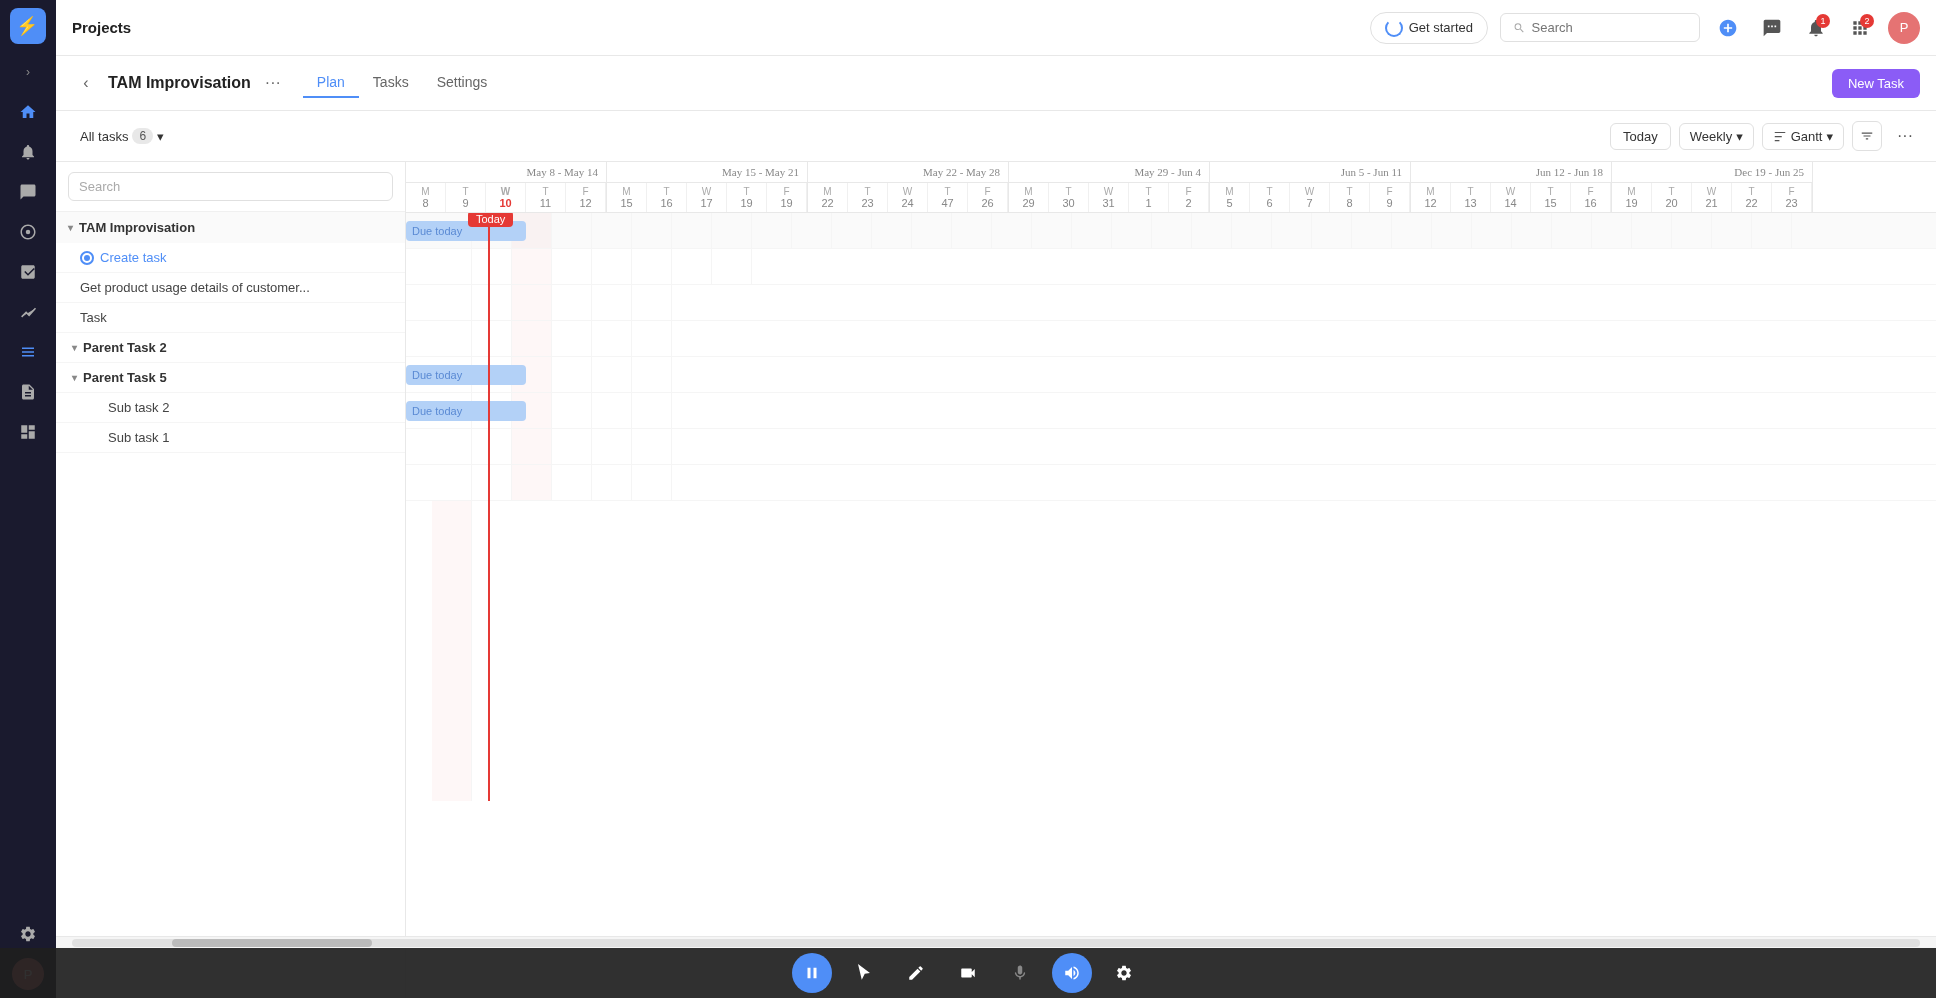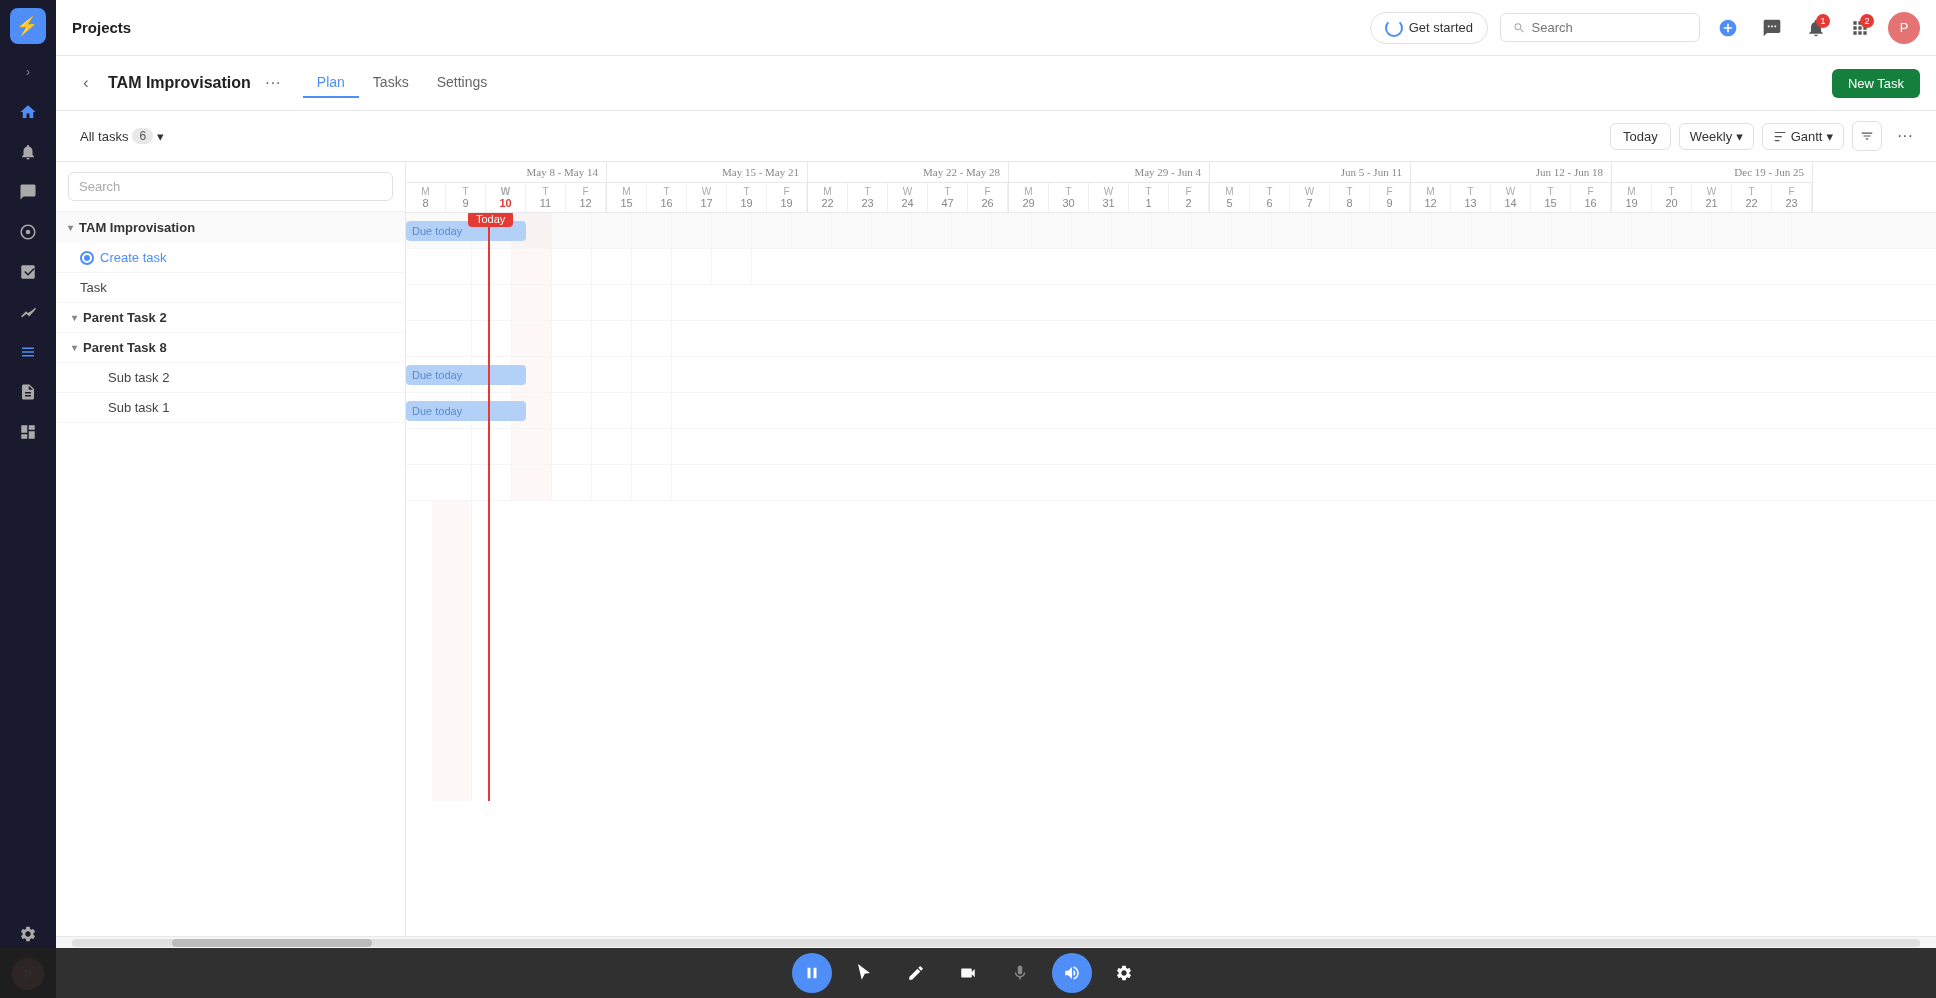--- a/index.html
+++ b/index.html
@@ -99,21 +99,21 @@
     }
     .project-tabs {
       display: flex; gap: 0; margin-left: 8px;
     }
     .tab {
       padding: 6px 14px; font-size: 14px; color: #666; cursor: pointer;
       border-bottom: 2px solid transparent;
     }
     .tab.active { color: #4f8ef7; border-bottom-color: #4f8ef7; font-weight: 500; }
     .new-task-btn {
-      margin-left: auto; background: #15803d; color: white; border: none;
+      margin-left: auto; background: #8b5cf6; color: white; border: none;
       border-radius: 6px; padding: 7px 16px; font-size: 13px; cursor: pointer; font-weight: 500;
     }
 
     
     .toolbar {
       display: flex; align-items: center; padding: 10px 16px; border-bottom: 1px solid #e8e8e8;
       gap: 8px;
     }
     .all-tasks-btn {
       display: flex; align-items: center; gap: 4px; font-size: 13px; color: #333;
@@ -449,31 +449,34 @@
       <div class="task-item indent-1 create-task">
         <span class="task-item-icon">
           <div class="circle-icon">
               <div class="circle-inner"></div>
             </div>
         </span>
         <span>Create task</span>
       </div>
 
       <div class="task-item indent-1">
+        <span>Get product usage details of customer...</span>
+      </div>
+      <div class="task-item indent-1">
         <span>Task</span>
       </div>
 
       <div class="task-parent-group">
         <span class="collapse-icon">▾</span>
         <span>Parent Task 2</span>
       </div>
 
       <div class="task-parent-group">
         <span class="collapse-icon">▾</span>
-        <span>Parent Task 8</span>
+        <span>Parent Task 5</span>
       </div>
 
       <div class="task-item indent-2">
         <span>Sub task 2</span>
       </div>
       <div class="task-item indent-2">
         <span>Sub task 1</span>
       </div>
     </div>
 

